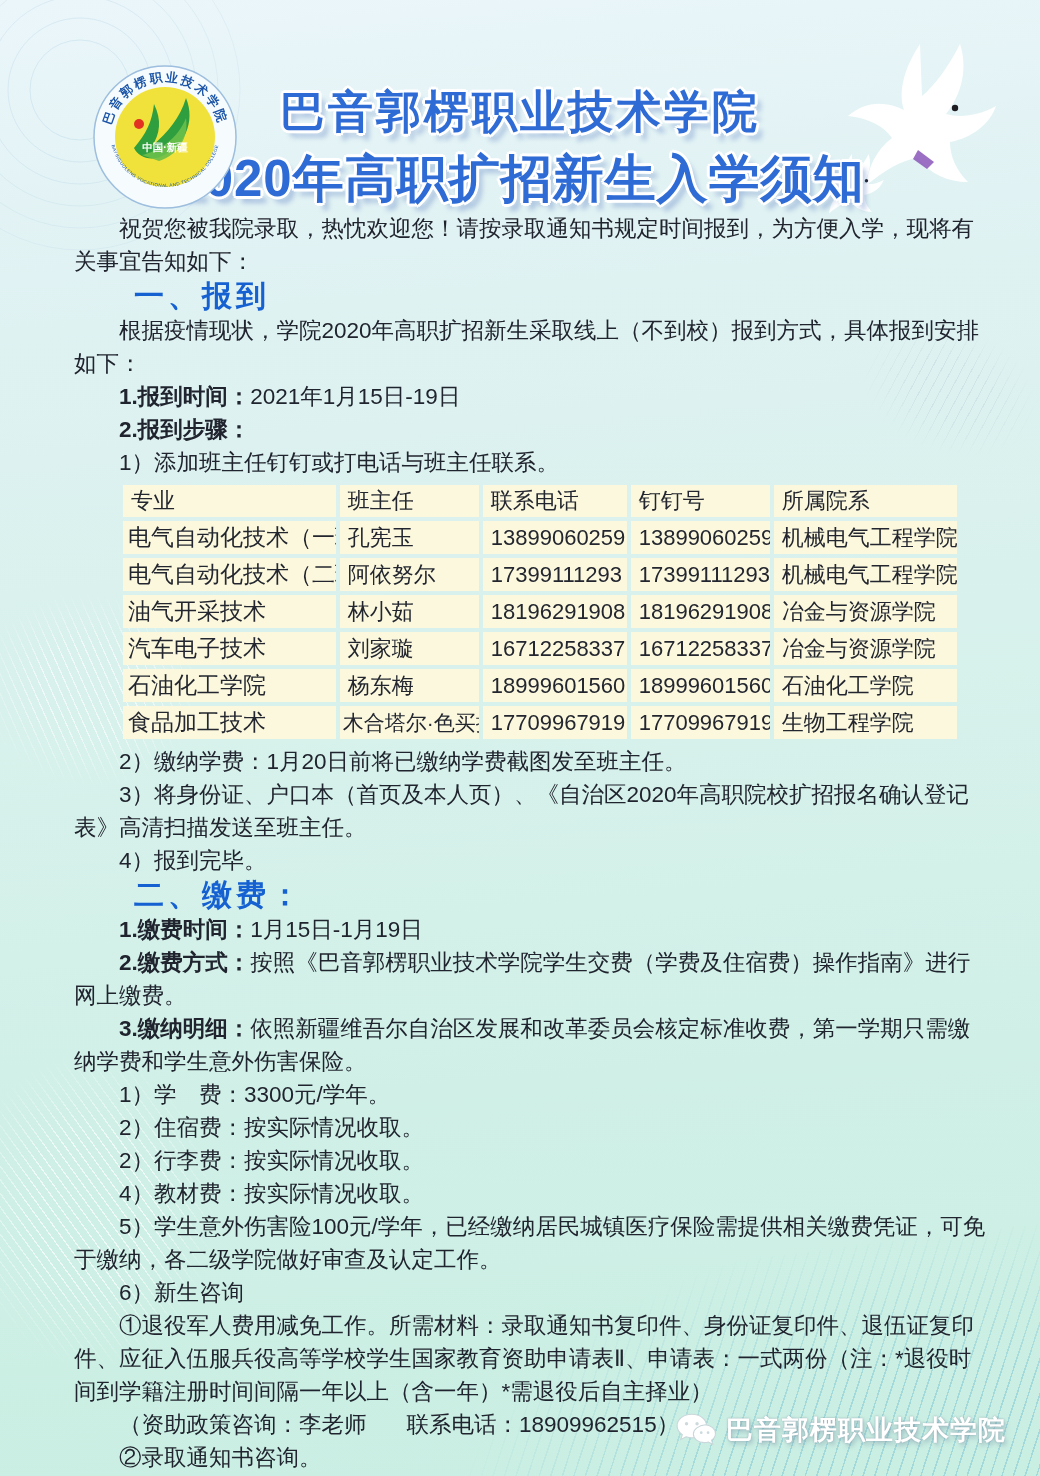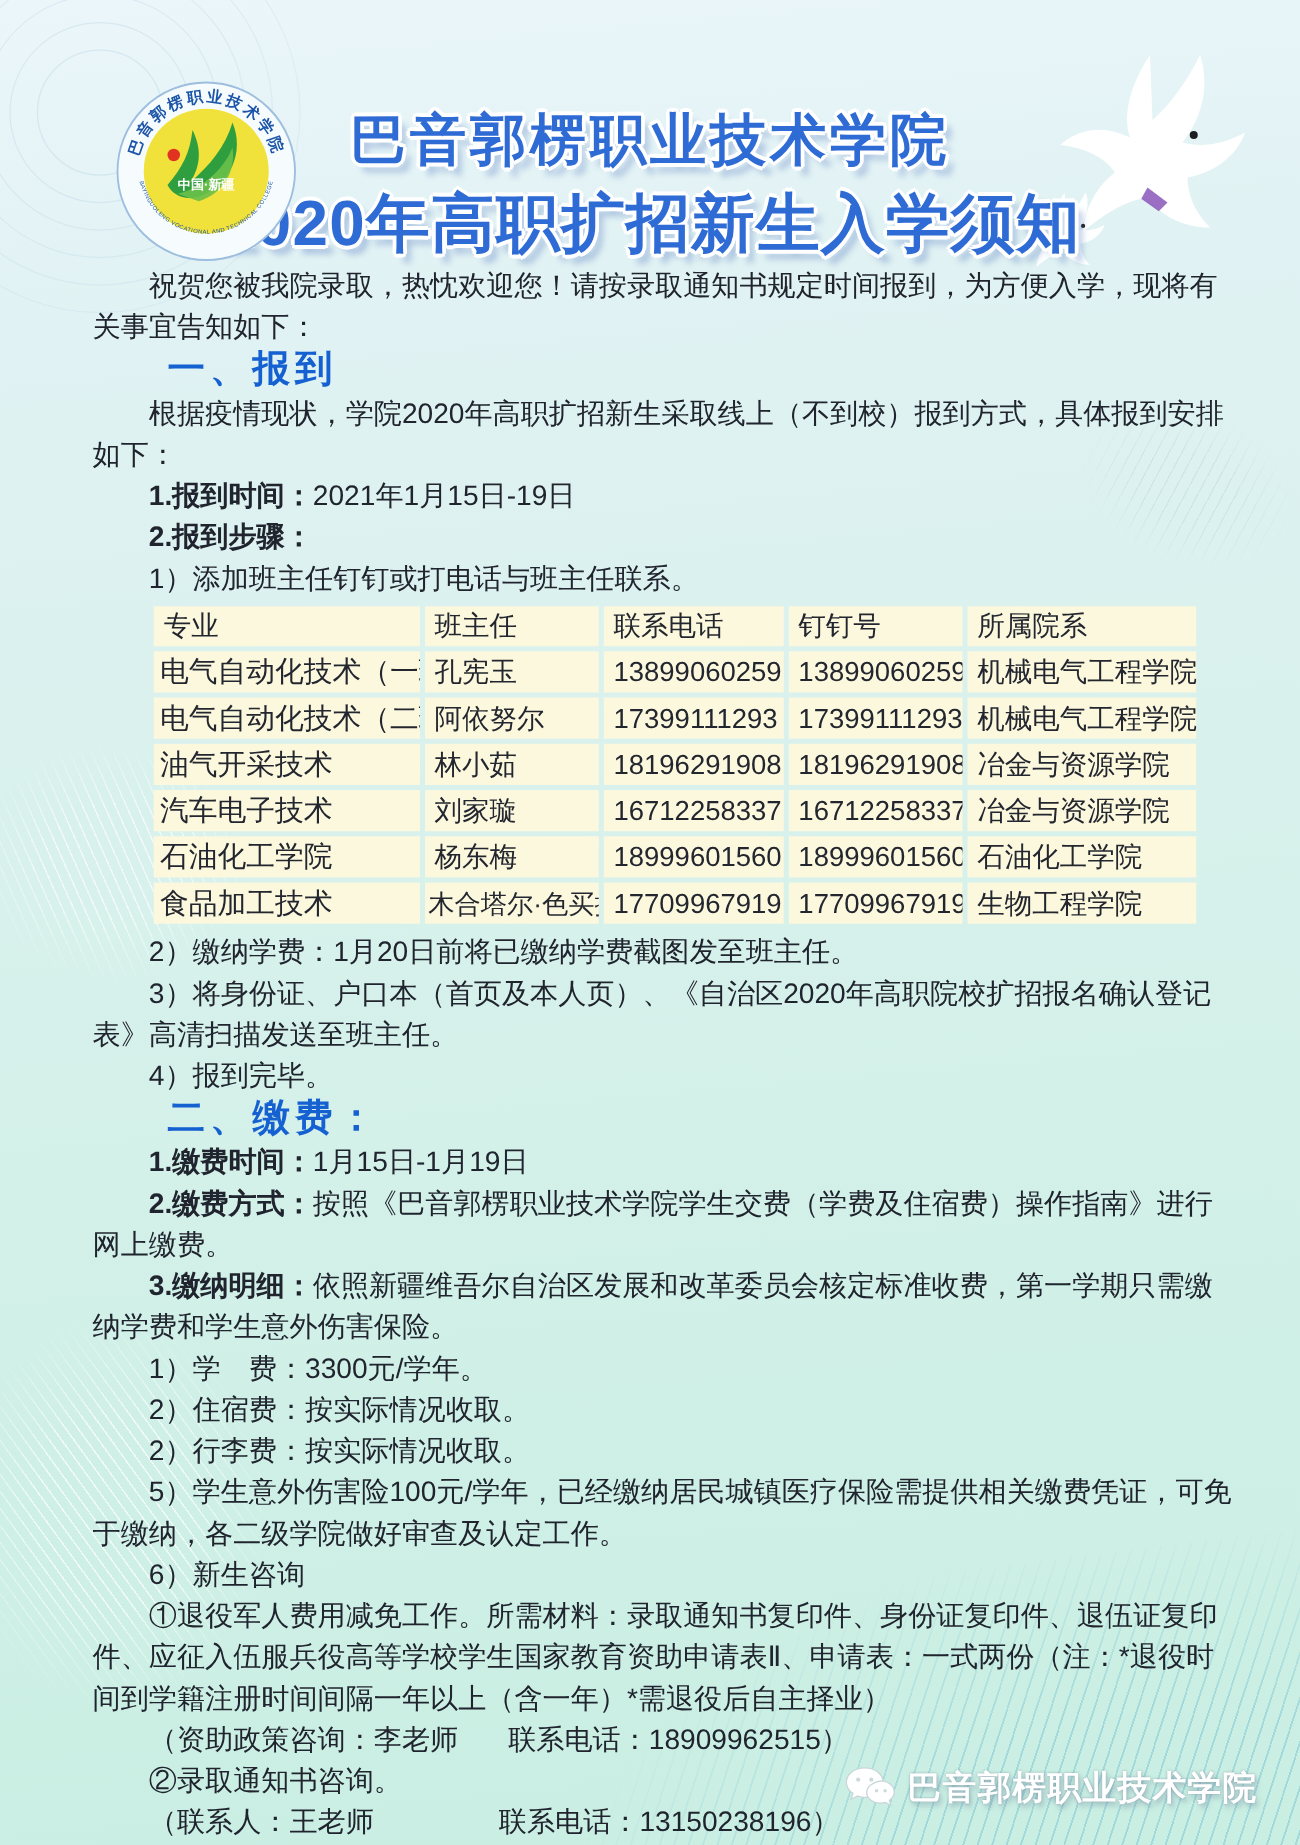--- a/index.html
+++ b/index.html
@@ -197,20 +197,21 @@
     <p>3）将身份证、户口本（首页及本人页）、《自治区2020年高职院校扩招报名确认登记表》高清扫描发送至班主任。</p>
     <p>4）报到完毕。</p>
 
     <p class="h">二、缴费：</p>
     <p><b>1.缴费时间：</b><span>1月15日-1月19日</span></p>
     <p><b>2.缴费方式：</b><span>按照《巴音郭楞职业技术学院学生交费（学费及住宿费）操作指南》进行网上缴费。</span></p>
     <p><b>3.缴纳明细：</b><span>依照新疆维吾尔自治区发展和改革委员会核定标准收费，第一学期只需缴纳学费和学生意外伤害保险。</span></p>
     <p>1）学　费：3300元/学年。</p>
     <p>2）住宿费：按实际情况收取。</p>
     <p>2）行李费：按实际情况收取。</p>
+    <p>4）教材费：按实际情况收取。</p>
     <p>5）学生意外伤害险100元/学年，已经缴纳居民城镇医疗保险需提供相关缴费凭证，可免于缴纳，各二级学院做好审查及认定工作。</p>
     <p>6）新生咨询</p>
     <p>①退役军人费用减免工作。所需材料：录取通知书复印件、身份证复印件、退伍证复印件、应征入伍服兵役高等学校学生国家教育资助申请表Ⅱ、申请表：一式两份（注：*退役时间到学籍注册时间间隔一年以上（含一年）*需退役后自主择业）</p>
     <p class="contact"><span>（资助政策咨询：李老师</span><span class="gap1"></span><span>联系电话：18909962515）</span></p>
     <p>②录取通知书咨询。</p>
     <p class="contact"><span>（联系人：王老师</span><span class="gap2"></span><span>联系电话：13150238196）</span></p>
   </div>
 
   <div class="watermark">
     <svg width="42" height="36" viewBox="0 0 40 34">

